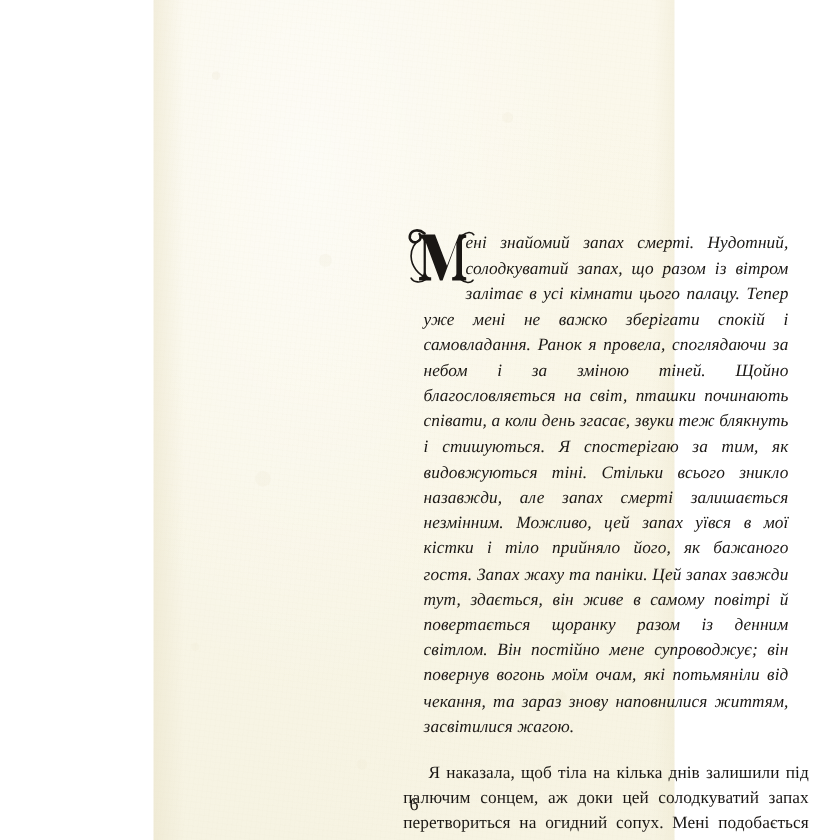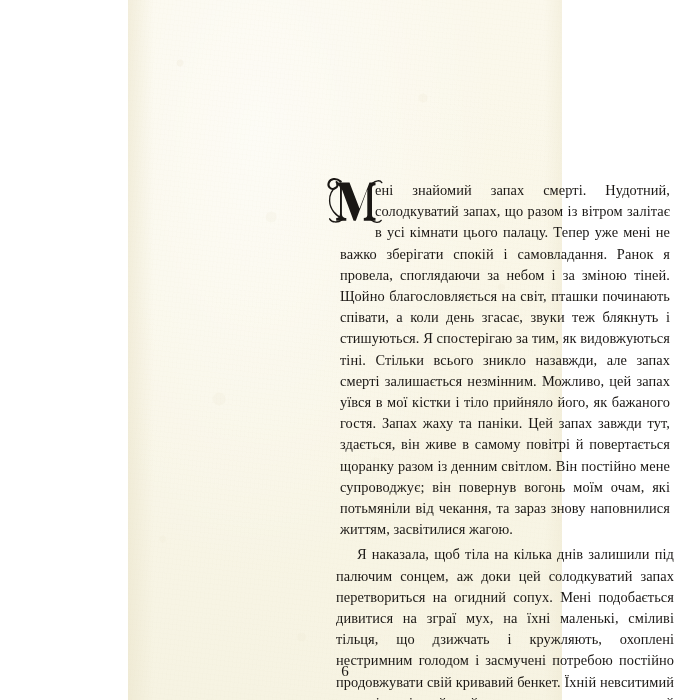--- a/index.html
+++ b/index.html
@@ -82,21 +82,22 @@
     line-height: 21.2px;
     color: #1a1714;
     text-align: justify;
     text-justify: inter-word;
     margin: 0;
     hyphens: manual;
     letter-spacing: .005em;
   }
 
   .para-first {
-    margin: 4px;
+    margin: 17px;
+    font-style: italic;
   }
   .para-next {
     margin: 0;
     text-indent: 21px;
   }
 
   
   .dropcap {
     float: left;
     position: relative;

